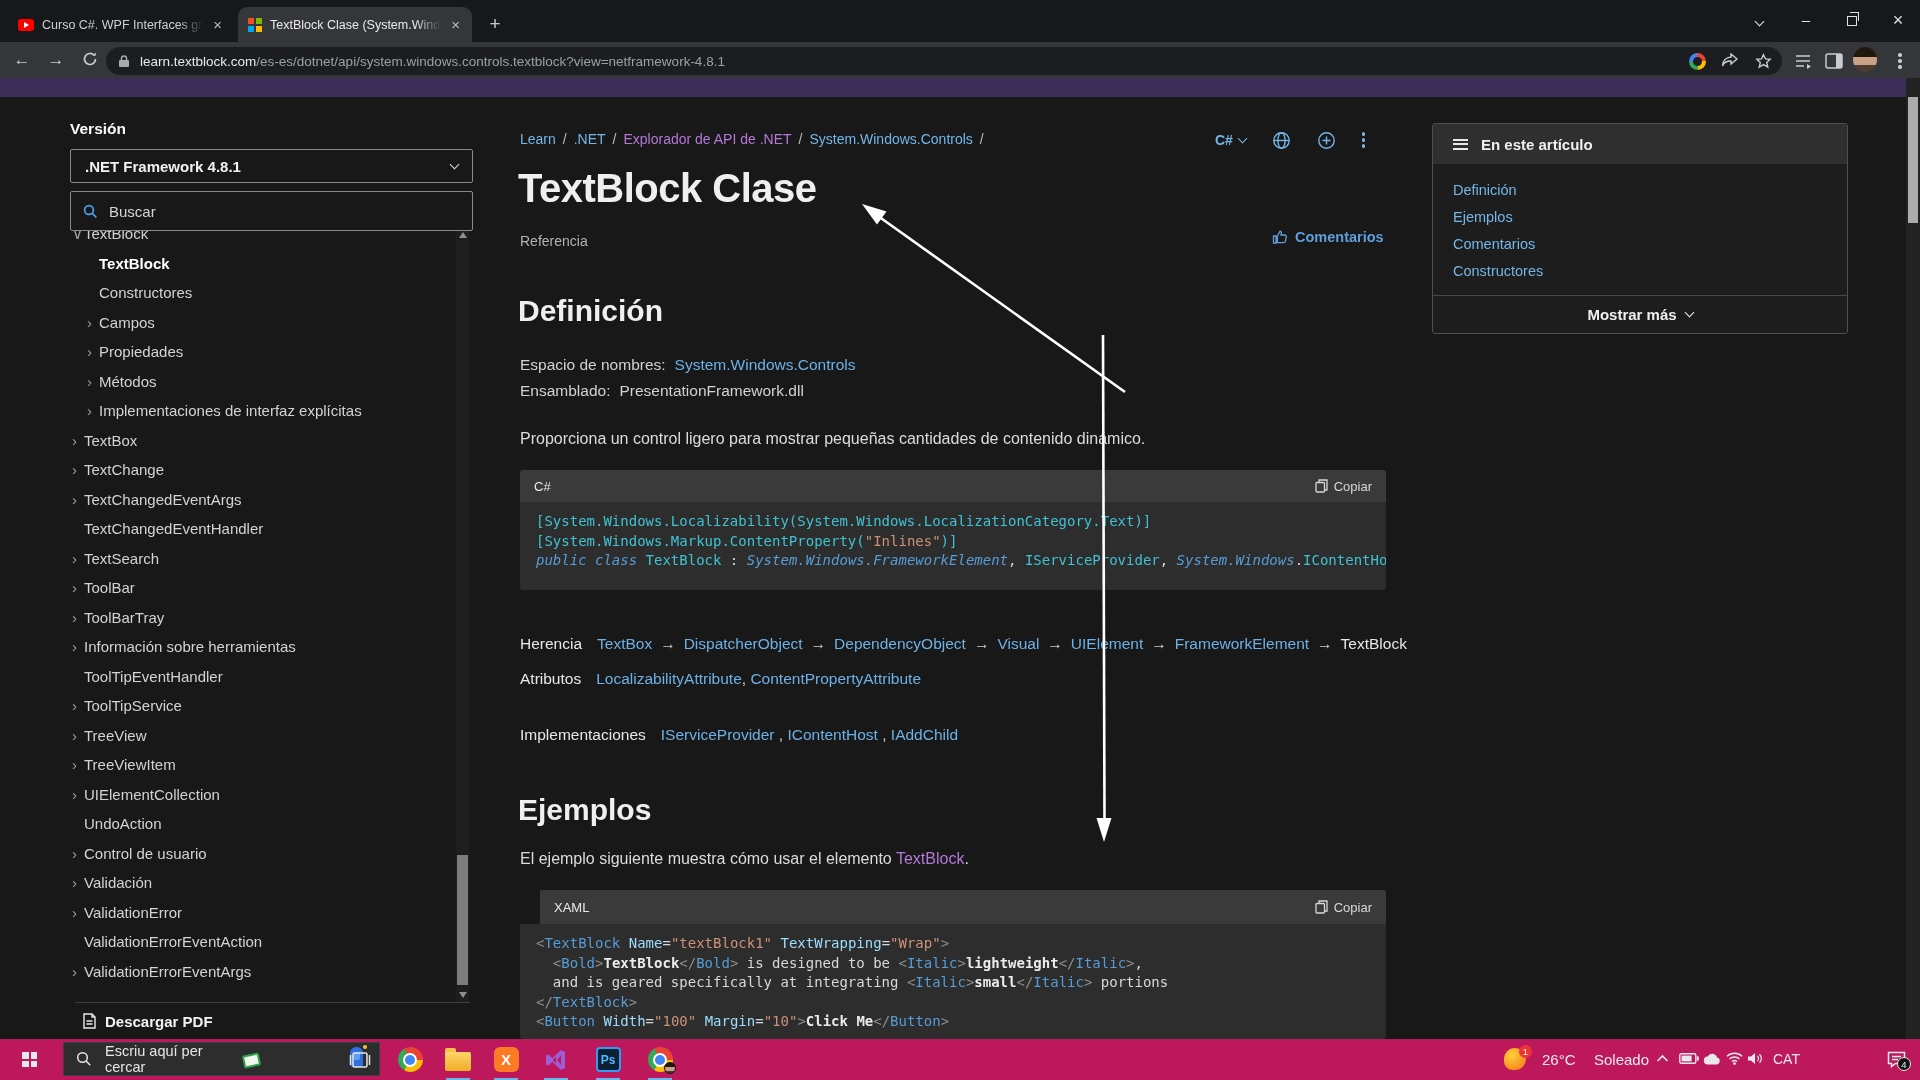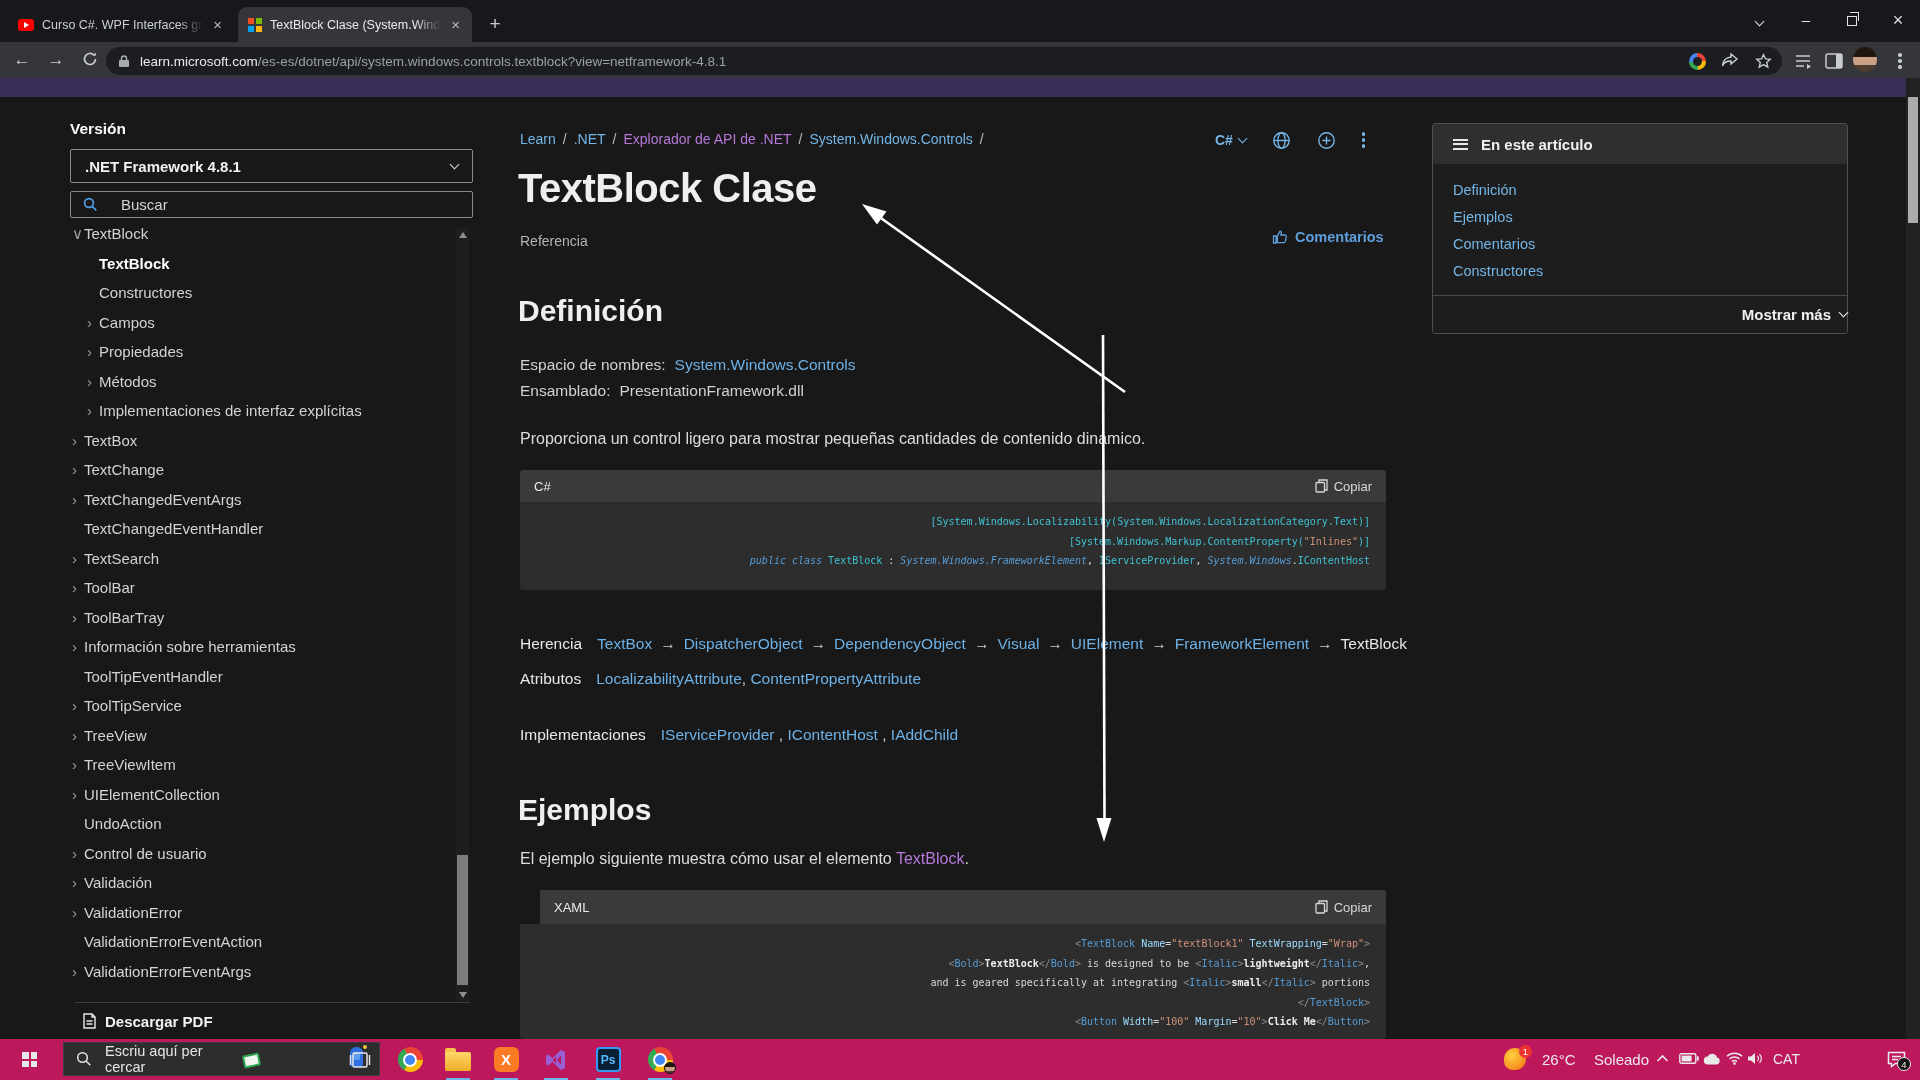--- a/index.html
+++ b/index.html
@@ -49,22 +49,22 @@
 
   
   .learnbar { position:absolute; left:0; top:78px; width:1920px; height:19px; background:#3b2e58; }
 
   
   .side-label { position:absolute; left:70px; top:120px; font-size:15.5px; font-weight:bold; color:#fafafa; }
   .dropdown { position:absolute; left:70px; top:149px; width:403px; height:34px; border:1px solid #8a8a8a;
               border-radius:2px; display:flex; align-items:center; padding:0 14px; color:#f2f2f2;
               font-size:15px; font-weight:bold; background:#181818; z-index:5; }
   .dropdown .chev-css { margin-left:auto; color:#dadada; margin-top:-3px; }
-  .searchbox { position:absolute; left:70px; top:191px; width:403px; height:27px; border:1px solid #8a8a8a;
-               border-radius:2px; display:flex; align-items:center; padding:0 12px; gap:23px;
+  .searchbox { position:absolute; left:70px; top:191px; width:403px; height:40px; border:1px solid #8a8a8a;
+               border-radius:2px; display:flex; align-items:center; padding:0 12px; gap:11px;
                background:#181818; z-index:5; }
   .searchbox span { color:#d4d4d4; font-size:15px; }
   .tree { position:absolute; left:0; top:219px; width:455px; height:784px; overflow:hidden; }
   .tree-row { position:relative; height:29.5px; display:flex; align-items:center; width:370px;
               margin-left:72px; color:#d3d3d3; font-size:15px; }
   .tree-row.lvl1 { margin-left:87px; }
   .tree-row .chev { width:12px; color:#9f9f9f; font-size:15px; flex:0 0 auto; }
   .tree-row.sel { color:#ffffff; font-weight:bold; }
   .tree-row.sel::before { content:""; position:absolute; left:-4px; right:-13px; top:0; bottom:0;
                           background:#333333; z-index:-1; }
@@ -94,21 +94,21 @@
   .h2 { position:absolute; left:518px; font-size:30px; font-weight:600; color:#efefef; }
   .metaline { position:absolute; left:520px; font-size:15.5px; color:#d2d2d2; display:flex; gap:9px; }
   .metaline .mlink { color:#6db1e6; }
   .desc { position:absolute; left:520px; top:430px; font-size:16px; color:#dcdcdc; }
   .codeblock { position:absolute; left:520px; width:866px; border-radius:3px; overflow:hidden; }
   .codehead { height:32px; background:#3a3a3a; display:flex; align-items:center; padding:0 14px; }
   .codelang { font-size:13px; color:#eaeaea; }
   .copybtn { margin-left:auto; display:flex; align-items:center; gap:6px; color:#d8d8d8; font-size:13px; }
   .codebody { background:#2d2d2d; padding:10px 16px 12px 16px;
               font-family:"DejaVu Sans Mono","Liberation Mono",monospace; }
-  .code-line { white-space:pre; font-size:10px; line-height:19.5px;text-align:right; }
+  .code-line { white-space:pre; font-size:14px; line-height:19.5px; }
   .tk-t { color:#3fc3d3; } .tk-k { color:#569cd6;font-style:italic; } .tk-s { color:#ce9178; }
   .tk-p { color:#d8d8d8; } .tk-b { color:#8f8f8f; } .tk-tag { color:#569cd6; }
   .tk-a { color:#9cdcfe; } .tk-bw { color:#ececec; font-weight:bold; }
   .relrow { position:absolute; left:520px; font-size:15.5px; color:#e8e8e8; display:flex;
             flex-wrap:nowrap; align-items:center; white-space:nowrap; }
   .relrow .rlabel { margin-right:15px; color:#e8e8e8; }
   .ilink { color:#6db1e6; }
   .iarrow { color:#cfcfcf; margin:0 8px; }
   .ifinal { color:#e8e8e8; }
   .sep { color:#d2d2d2; white-space:pre; }
@@ -117,21 +117,21 @@
 
   
   .toccard { position:absolute; left:1432px; top:123px; width:416px; background:#1d1d1d;
              border:1px solid #4f4f4f; border-radius:3px; }
   .tochead { height:40px; background:#2f2f2f; display:flex; align-items:center; gap:13px;
              padding:0 20px; color:#f0f0f0; font-size:15px; font-weight:bold; }
   .hamb { width:15px; height:11px; border-top:2px solid #e8e8e8; border-bottom:2px solid #e8e8e8; position:relative; }
   .hamb::after { content:""; position:absolute; left:0; top:2.5px; width:15px; height:2px; background:#e8e8e8; }
   .toclist { padding:13px 0 10px 0; }
   .toc-link { height:27px; line-height:27px; padding-left:20px; color:#74b6e8; font-size:14.5px; }
-  .tocfoot { border-top:1px solid #484848; height:38px; display:flex; align-items:center; justify-content:flex-end;
+  .tocfoot { border-top:1px solid #484848; height:38px; display:flex; align-items:center; justify-content:center;
              gap:9px; color:#f0f0f0; font-size:15px; font-weight:bold; }
 
   
   .mainbar { position:absolute; left:1906px; top:78px; width:14px; height:961px; background:#222222; }
   .mainbar .thumb { position:absolute; left:2px; top:19px; width:10px; height:126px; background:#acacac; }
 
   
   .anno { position:absolute; left:0; top:0; width:1920px; height:1080px; pointer-events:none; z-index:60; }
 
   
@@ -220,21 +220,21 @@
     <svg class="icn" width="16" height="16" viewBox="0 0 16 16" style="margin:4px auto;">
         <path d="M13.5 8a5.5 5.5 0 1 1-1.6-3.9" fill="none" stroke="#c9ccd0" stroke-width="1.7"></path>
         <path d="M13.8 1.5v3.2h-3.2z" fill="#c9ccd0"></path>
       </svg>
   </div>
   <div class="urlpill">
     <svg class="icn" width="12" height="14" viewBox="0 0 12 14" style="margin-right:10px;">
       <rect x="1" y="6" width="10" height="7" rx="1" fill="#a7abb0"></rect>
         <path d="M3.5 6V4.5a2.5 2.5 0 0 1 5 0V6" fill="none" stroke="#a7abb0" stroke-width="1.5"></path>
     </svg>
-    <span class="urldomain">learn.microsoft.com</span>
+    <span class="urldomain">learn.textblock.com</span>
       <span class="urlpath">/es-es/dotnet/api/system.windows.controls.textblock?view=netframework-4.8.1</span>
   </div>
   <div class="tbicon" style="left:1685px;">
       <span class="gicon"></span>
     </div>
   <div class="tbicon" style="left:1718px;">
     <svg class="icn" width="18" height="16" viewBox="0 0 18 16">
         <path d="M10 4V1l6 5-6 5V8C5 8 2.5 10 1.5 13 1.5 8 5 4.5 10 4z" fill="none" stroke="#c9ccd0" stroke-width="1.4"></path>
       </svg>
   </div>

